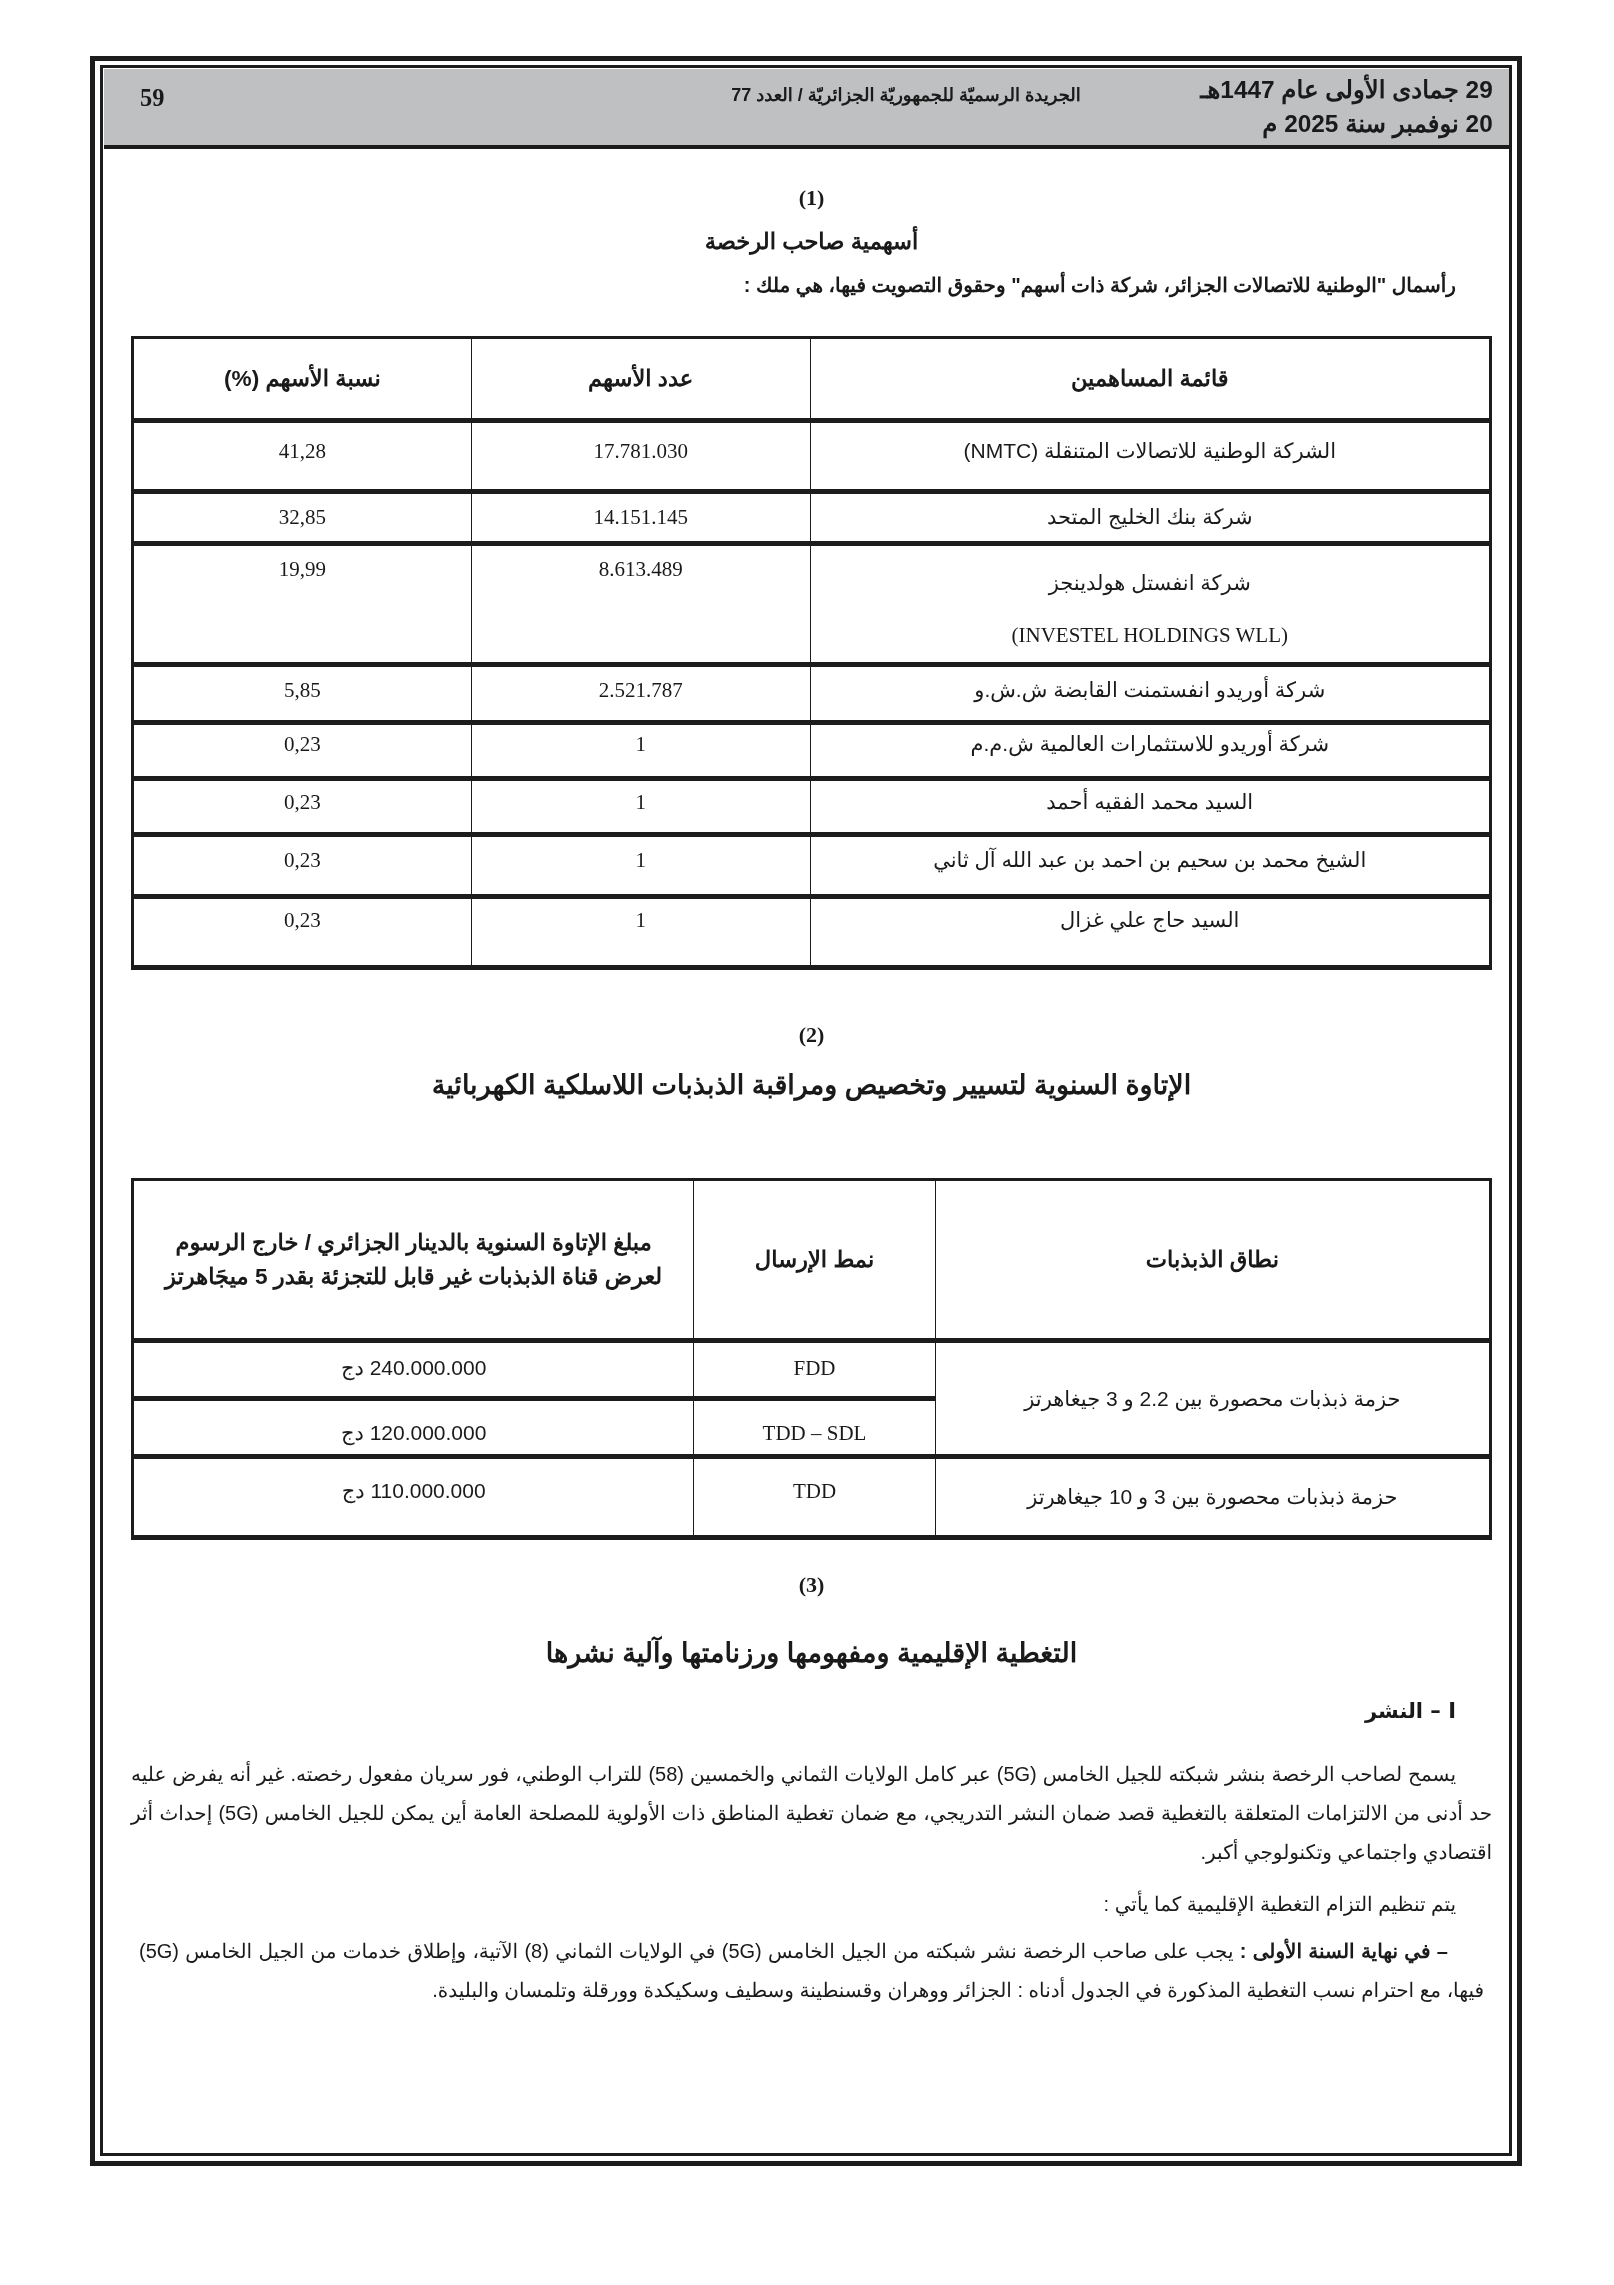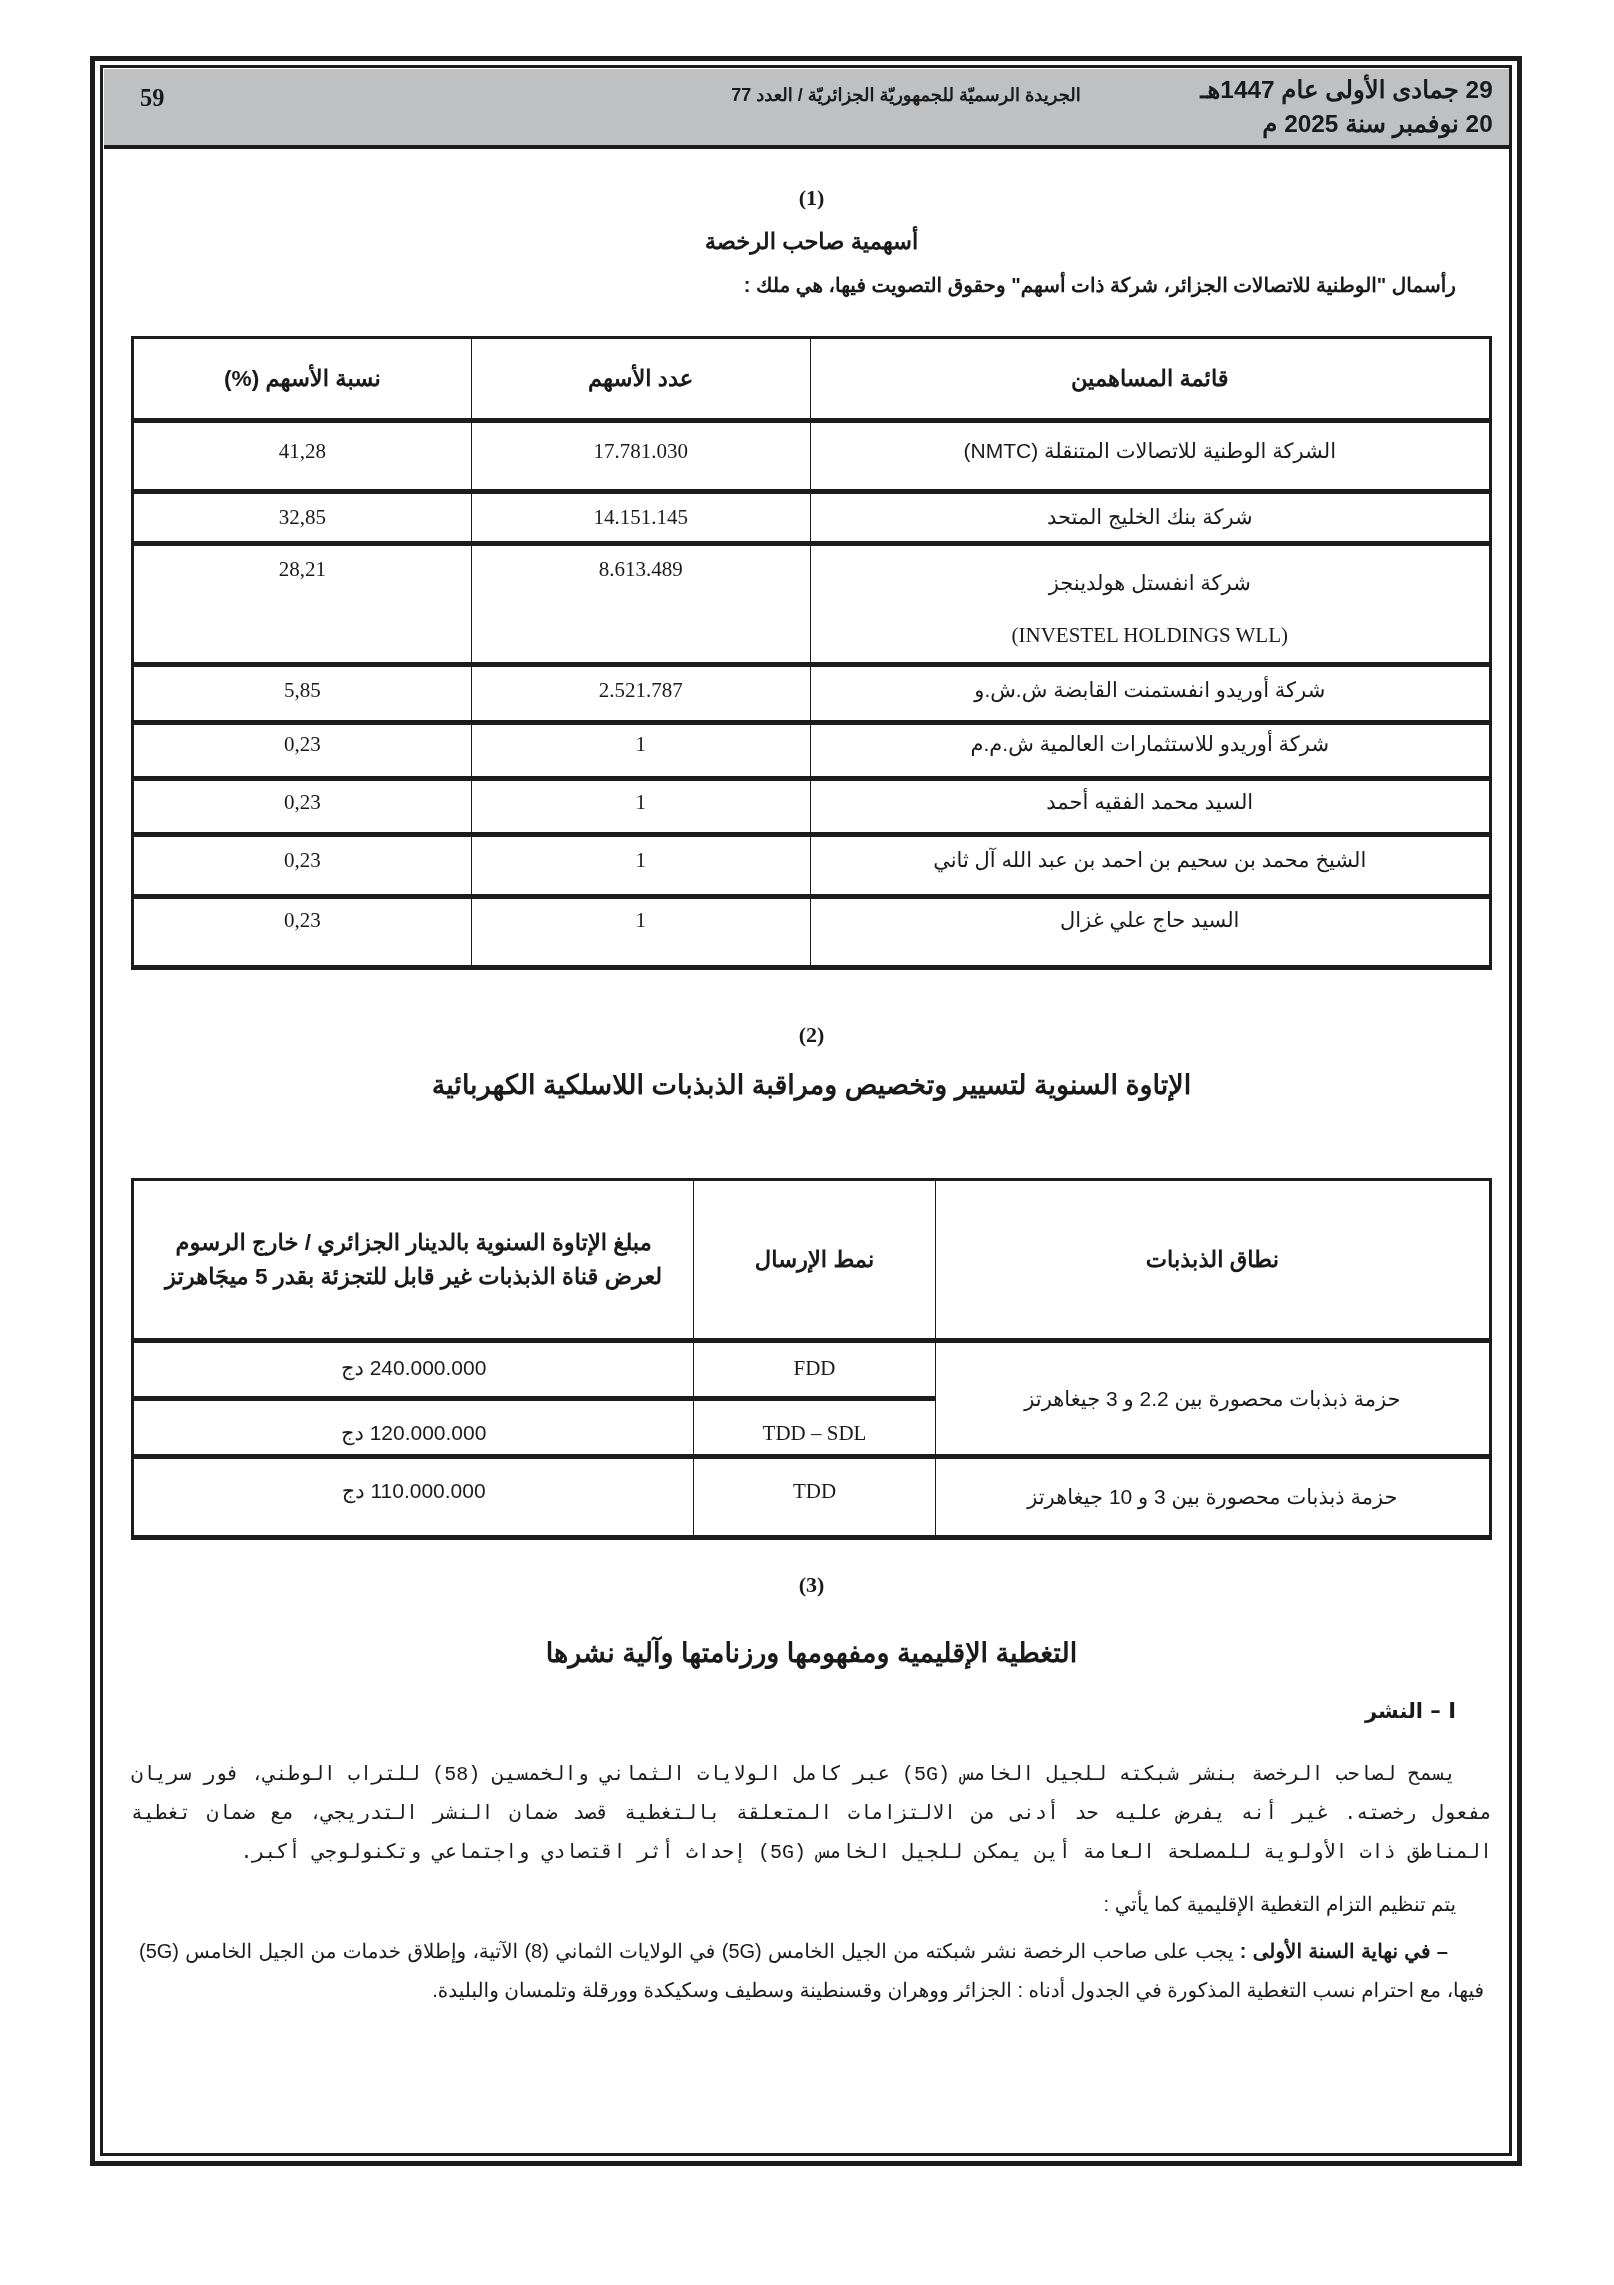--- a/index.html
+++ b/index.html
@@ -68,21 +68,21 @@
       <td style="padding-top:11px;">شركة بنك الخليج المتحد</td>
       <td style="padding-top:11px;" class="num">14.151.145</td>
       <td style="padding-top:11px;margin-left:20px;" class="num">32,85</td>
     </tr>
     <tr style="height:114px;">
       <td style="padding-top:11px; line-height:52px;">
         <div>شركة انفستل هولدينجز</div>
         <div class="num">(INVESTEL HOLDINGS WLL)</div>
       </td>
       <td style="padding-top:11px;" class="num">8.613.489</td>
-      <td style="padding-top:11px;" class="num">28,21</td>
+      <td style="padding-top:11px;" class="num">19,99</td>
     </tr>
     <tr style="height:58px;">
       <td style="padding-top:11px;">شركة أوريدو انفستمنت القابضة ش.ش.و</td>
       <td style="padding-top:11px;" class="num">2.521.787</td>
       <td style="padding-top:11px;" class="num">5,85</td>
     </tr>
     <tr style="height:56px;">
       <td style="padding-top:7.2px;">شركة أوريدو للاستثمارات العالمية ش.م.م</td>
       <td style="padding-top:7.2px;" class="num">1</td>
       <td style="padding-top:7.2px;" class="num">0,23</td>
@@ -137,17 +137,17 @@
       <td style="padding-top:20px;">110.000.000 دج</td>
     </tr>
   </tbody>
     </table>
 </div>
 
 <div class="content" style="top:1572px;">
   <div class="sec-num" style="height:65px;">(3)</div>
   <div class="sec-title big" style="height:62px;">التغطية الإقليمية ومفهومها ورزنامتها وآلية نشرها</div>
   <div class="sub-head" style="height:56px;">I – النشر</div>
-  <p class="para" style="margin:0; text-indent:36px;font-family:Liberation Mono, monospace;">يسمح لصاحب الرخصة بنشر شبكته للجيل الخامس (5G) عبر كامل الولايات الثماني والخمسين (58) للتراب الوطني، فور سريان مفعول رخصته. غير أنه يفرض عليه حد أدنى من الالتزامات المتعلقة بالتغطية قصد ضمان النشر التدريجي، مع ضمان تغطية المناطق ذات الأولوية للمصلحة العامة أين يمكن للجيل الخامس (5G) إحداث أثر اقتصادي واجتماعي وتكنولوجي أكبر.</p>
+  <p class="para" style="margin:0; text-indent:36px;">يسمح لصاحب الرخصة بنشر شبكته للجيل الخامس (5G) عبر كامل الولايات الثماني والخمسين (58) للتراب الوطني، فور سريان مفعول رخصته. غير أنه يفرض عليه حد أدنى من الالتزامات المتعلقة بالتغطية قصد ضمان النشر التدريجي، مع ضمان تغطية المناطق ذات الأولوية للمصلحة العامة أين يمكن للجيل الخامس (5G) إحداث أثر اقتصادي واجتماعي وتكنولوجي أكبر.</p>
   <p class="para" style="margin:12.7px 0 7.2px; padding-right:36px;">يتم تنظيم التزام التغطية الإقليمية كما يأتي :</p>
   <p class="para" style="margin:8px; text-indent:36px;"><b>– في نهاية السنة الأولى :</b><span> يجب على صاحب الرخصة نشر شبكته من الجيل الخامس (5G) في الولايات الثماني (8) الآتية، وإطلاق خدمات من الجيل الخامس (5G) فيها، مع احترام نسب التغطية المذكورة في الجدول أدناه : الجزائر ووهران وقسنطينة وسطيف وسكيكدة وورقلة وتلمسان والبليدة.</span></p>
 </div>
 
 
 </body></html>

